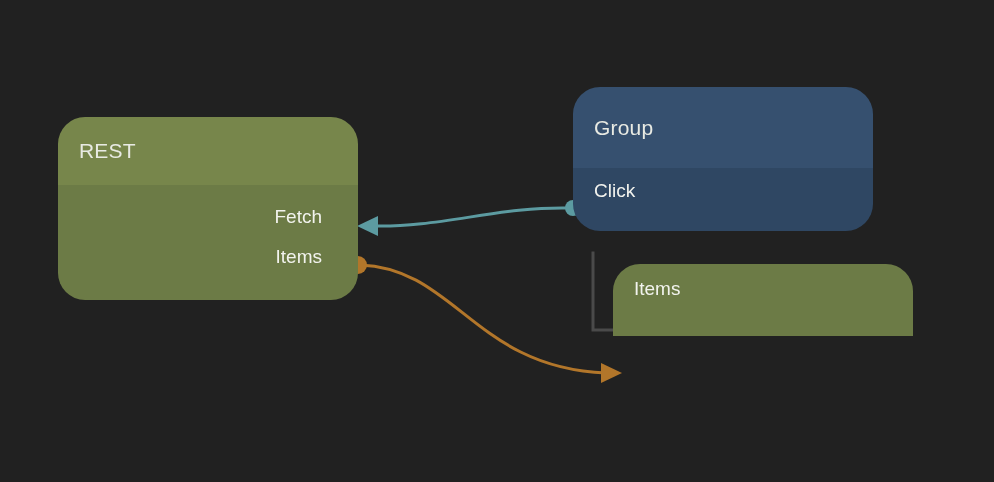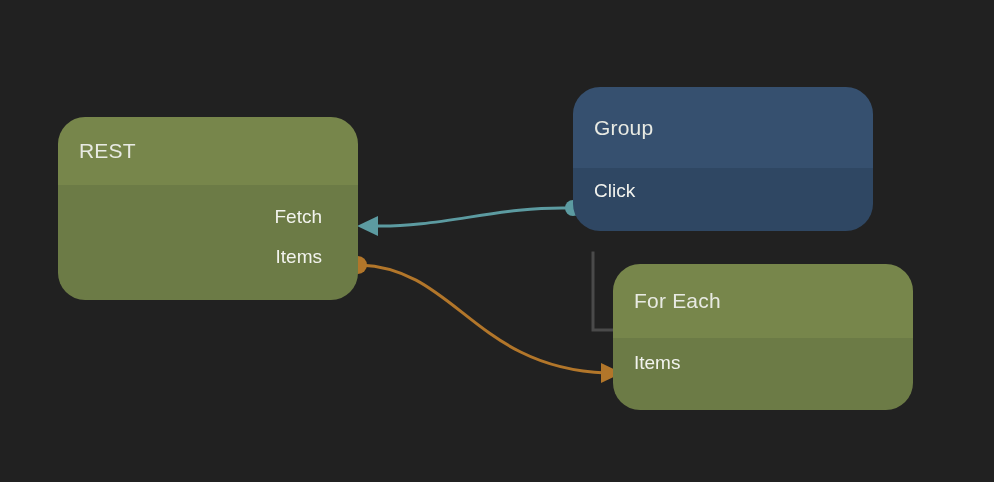--- a/index.html
+++ b/index.html
@@ -171,23 +171,20 @@
       <span class="node-title">Group</span>
     </div>
     <div class="node-body">
       <div class="port-row in">
         <span class="port-label">Click</span>
       </div>
     </div>
   </div>
 
   <div class="node" id="node-foreach">
-    <div class="node-header">
-      <span class="node-title">For Each</span>
-    </div>
     <div class="node-body">
       <div class="port-row in">
         <span class="port-label">Items</span>
       </div>
     </div>
   </div>
 
 </div>
 
 </body></html>

